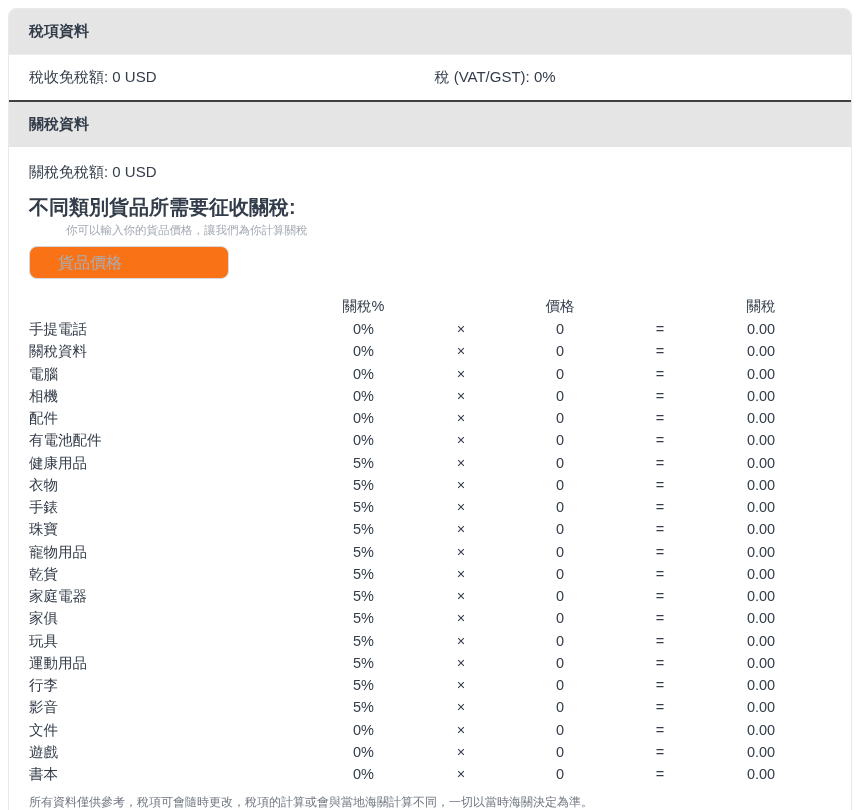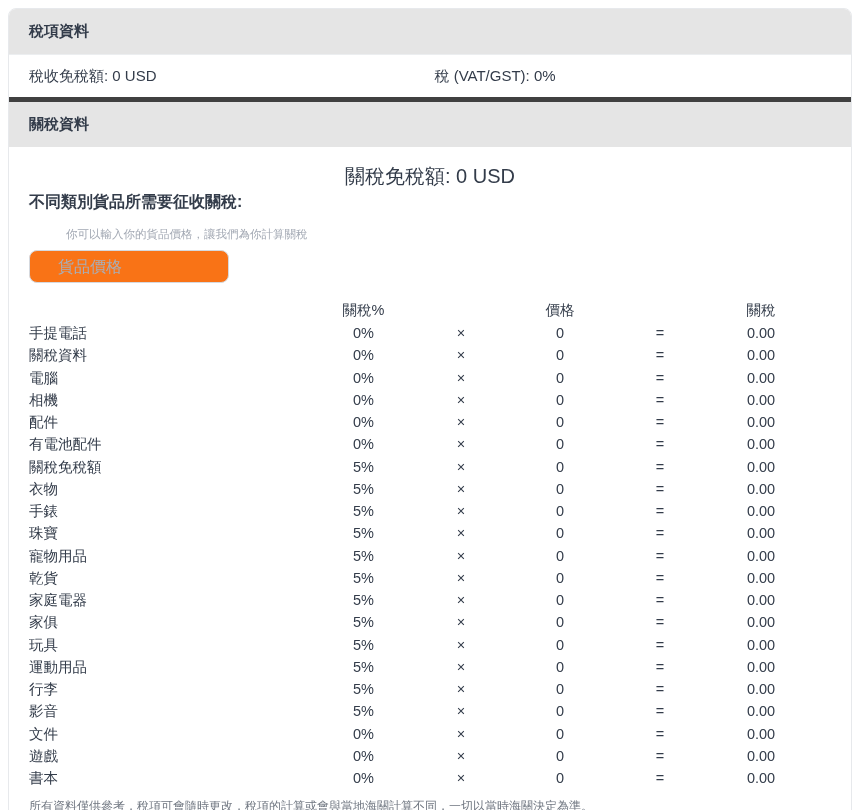--- a/index.html
+++ b/index.html
@@ -28,35 +28,34 @@
     font-weight: bold;
   }
   .section-bar + .white-row { border-top: 1px solid #eceef0; }
   .white-row {
     height: 48px;
     display: grid;
     grid-template-columns: 1fr 1fr;
     align-items: center;
     padding: 0 20px;
     font-size: 15px;
-    border-bottom: 5px solid #404040;
+    border-bottom: 2px solid #404040;
     gap: 9px;
   }
   .duty-content {
     padding: 16px 20px 12px 20px;
   }
   .allowance {
+    font-size: 15px;
+    margin-bottom: 12px;
+  }
+  .calc-heading {
     font-size: 20px;
+    font-weight: bold;
     margin-bottom: 2px;
-    text-align: center;
-  }
-  .calc-heading {
-    font-size: 16px;
-    font-weight: bold;
-    margin-bottom: 14px;
   }
   .calc-hint {
     font-size: 11.5px;
     color: #a2a8b3;
     margin-bottom: 8px;
     margin-left: 37px;
   }
   .price-input {
     width: 200px;
     height: 33px;
@@ -171,21 +170,21 @@
           </div>
           <div class="t-row">
             <span class="t-cell-cat">有電池配件</span>
             <span class="t-cell-rate">0%</span>
             <span class="t-cell-x">×</span>
             <span class="t-cell-price">0</span>
             <span class="t-cell-eq">=</span>
             <span class="t-cell-duty">0.00</span>
           </div>
           <div class="t-row">
-            <span class="t-cell-cat">關稅免稅額</span>
+            <span class="t-cell-cat">健康用品</span>
             <span class="t-cell-rate">5%</span>
             <span class="t-cell-x">×</span>
             <span class="t-cell-price">0</span>
             <span class="t-cell-eq">=</span>
             <span class="t-cell-duty">0.00</span>
           </div>
           <div class="t-row">
             <span class="t-cell-cat">衣物</span>
             <span class="t-cell-rate">5%</span>
             <span class="t-cell-x">×</span>

